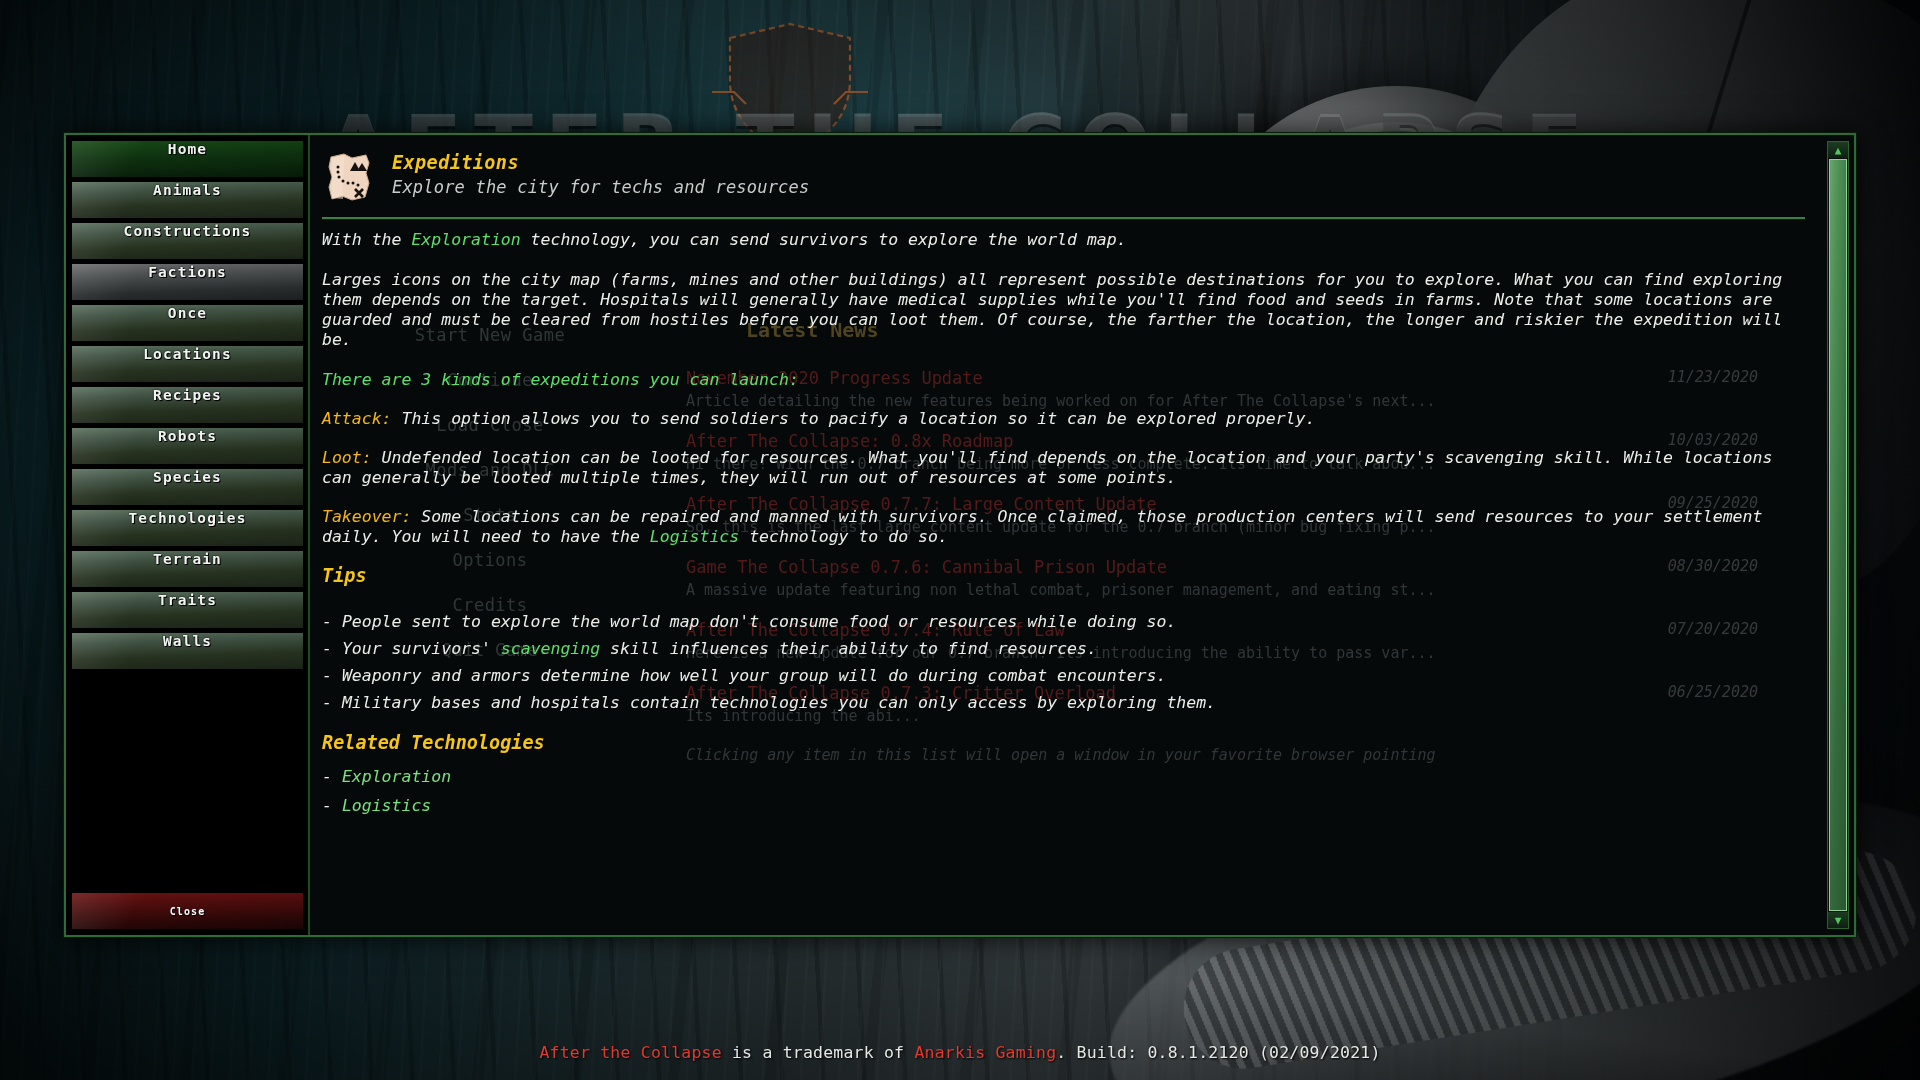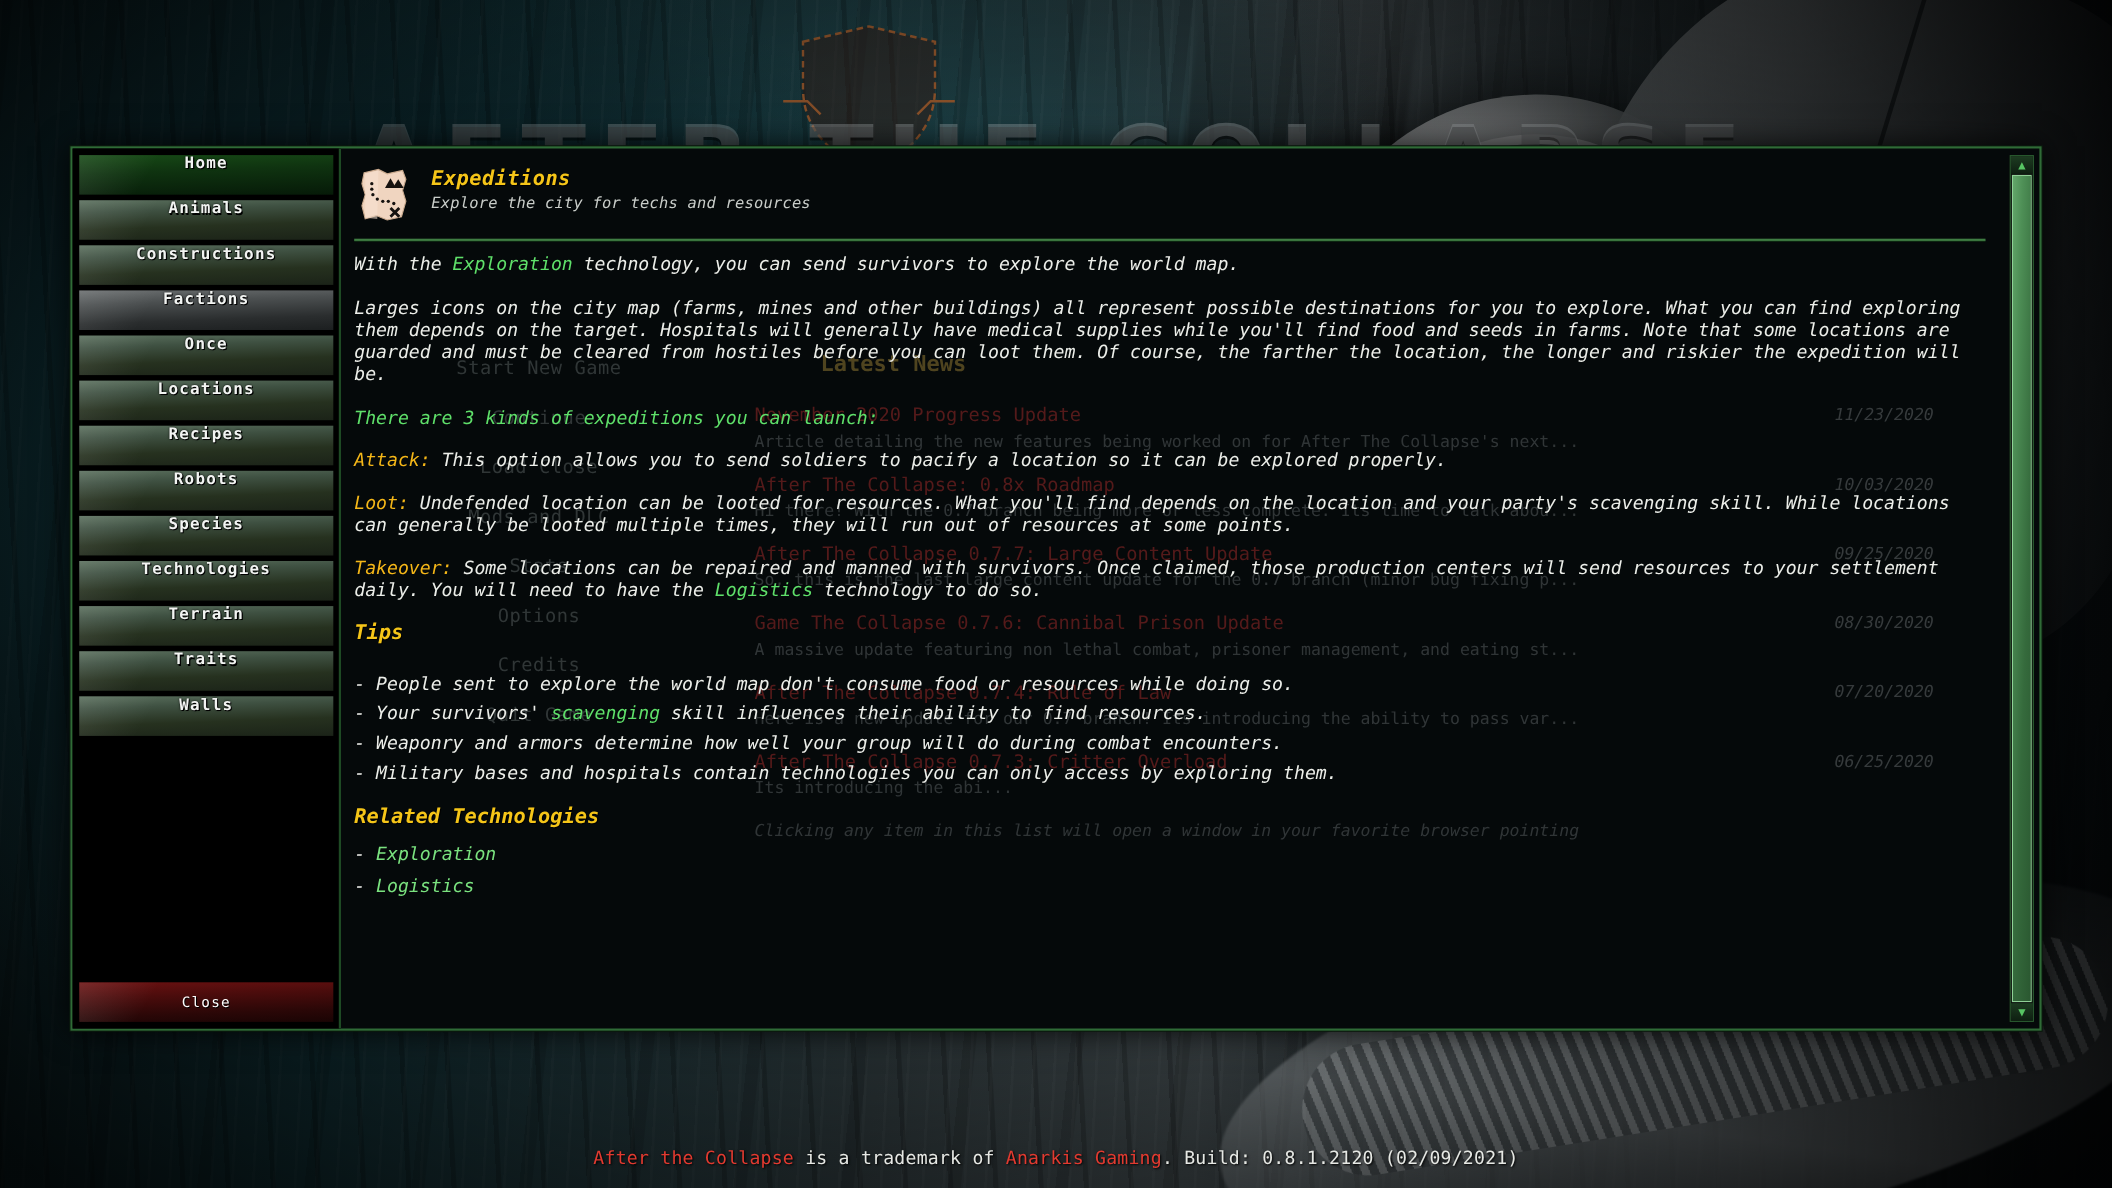--- a/index.html
+++ b/index.html
@@ -119,38 +119,38 @@
   }
   .nav-btn.active {
     background:linear-gradient(178deg, #174a16 0%, #0f3310 40%, #061a08 100%);
   }
   .nav-btn.lighter {
     background:linear-gradient(178deg, #6b6f70 0%, #4b4f50 30%, #2a2d2e 70%, #1c1f20 100%);
   }
   .nav-spacer { flex:1 1 auto; background:#000; }
   .close-btn {
     height:36px; display:flex; align-items:center; justify-content:center;
-    color:#fff; font-size:13px; font-weight:normal; letter-spacing:1.1px;
+    color:#fff; font-size:10px; font-weight:bold; letter-spacing:1.1px;
     background:linear-gradient(178deg, #6b1111 0%, #4b0c0c 34%, #2a0707 74%, #1a0404 100%);
     text-shadow:1px 1px 0 #000; position:relative; overflow:hidden;
   }
   .close-btn::after {
     content:""; position:absolute; left:0; top:0; width:36%; height:100%;
     background:linear-gradient(122deg, rgba(255,255,255,.11) 0%, rgba(255,255,255,0) 70%);
   }
 
   
   .content { position:relative; z-index:3; flex:1 1 auto; display:flex; min-width:0;font-style:italic; }
   .content-inner { flex:1 1 auto; padding:10px 22px 0 8px; min-width:0; position:relative; }
 
   .hdr { display:flex; align-items:flex-start; gap:14px; padding:4px 0 10px 4px; }
   .hdr-icon { width:56px; height:56px; flex:0 0 56px; }
   .hdr-text { padding-top:3px; }
   .hdr-title { font-size:18.5px; font-weight:bold; color:#f5c518; letter-spacing:.4px; text-shadow:1px 1px 0 #000; }
-  .hdr-sub { font-size:14px; color:#c9cdc9; margin-top:4px; letter-spacing:.2px; }
+  .hdr-sub { font-size:17px; color:#c9cdc9; margin-top:4px; letter-spacing:.2px; }
   .hdr-rule { height:2px; background:#3f7d43; margin:2px 0 11px 4px; box-shadow:0 1px 0 #0c2410; }
 
   .body-text { font-size:16.5px; line-height:20px; color:#eceee9; padding-left:4px; letter-spacing:0px; }
   .p { margin-bottom:20px; }
   .p.tight { margin-bottom:19px; }
   .green { color:#5fe06a; }
   .gold { color:#f5b718; }
   .yellowhdr { font-size:18.5px; font-weight:bold; color:#f5c518; text-shadow:1px 1px 0 #000; }
   .bullet { margin-bottom:7px; }
   .tech-item { color:#7ae27f; margin-bottom:9px; }

